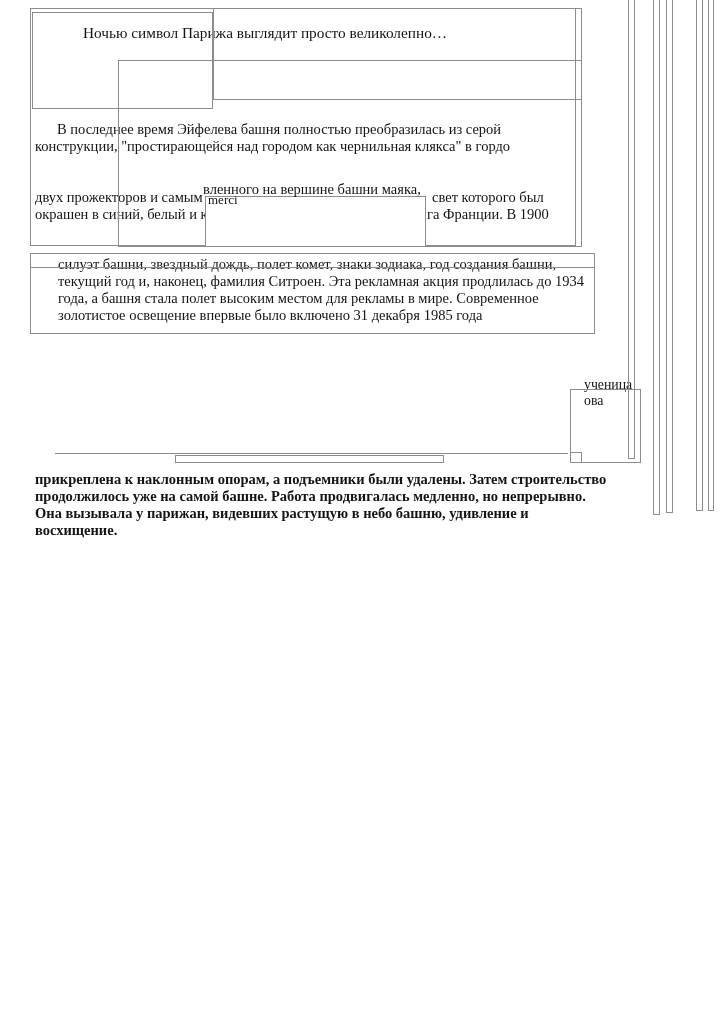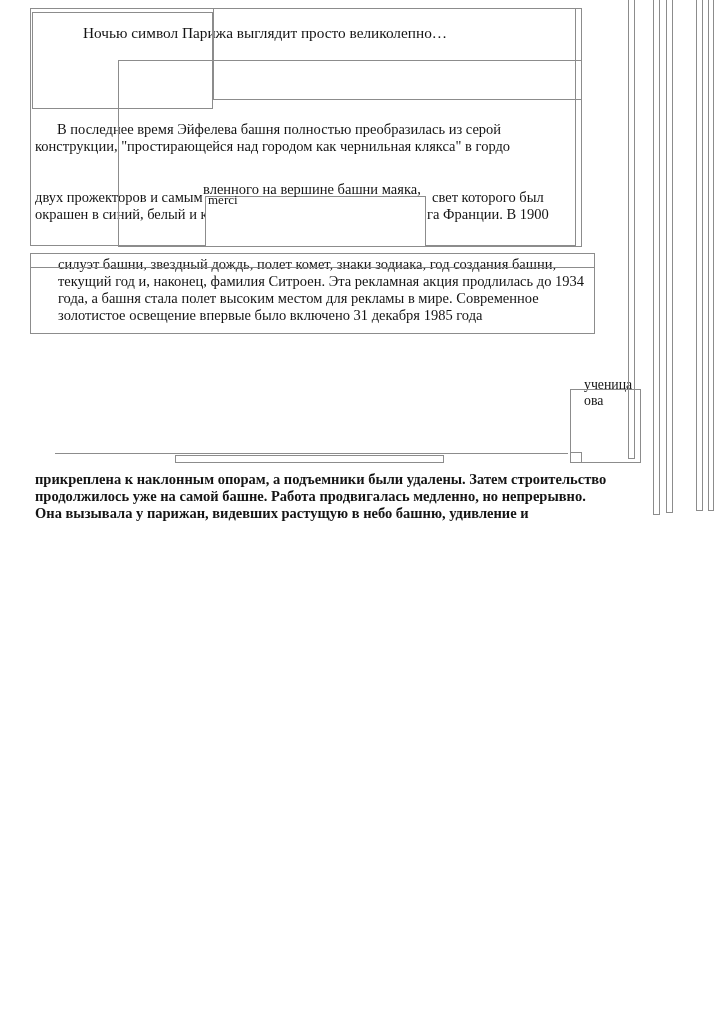--- a/index.html
+++ b/index.html
@@ -87,15 +87,16 @@
     <div>золотистое освещение впервые было включено 31 декабря 1985 года</div>
   </div>
 
   <div class="txt sig" style="left:584px; top:377px;">ученица</div>
   <div class="txt sig" style="left:584px; top:393px;">ова</div>
 
   <div class="para" style="left:35px; top:471px;font-weight:bold;">
     <div>прикреплена к наклонным опорам, а подъемники были удалены. Затем строительство</div>
     <div>продолжилось уже на самой башне. Работа продвигалась медленно, но непрерывно.</div>
     <div>Она вызывала у парижан, видевших растущую в небо башню, удивление и</div>
+    <div>восхищение.</div>
   </div>
 
 </div>
 
 </body></html>

